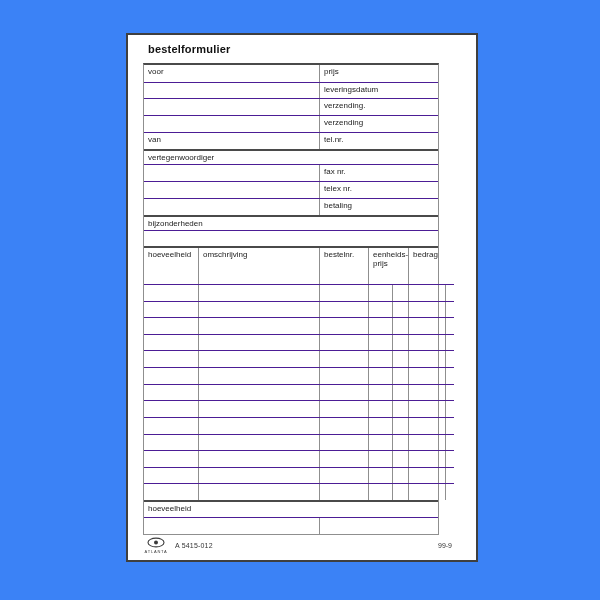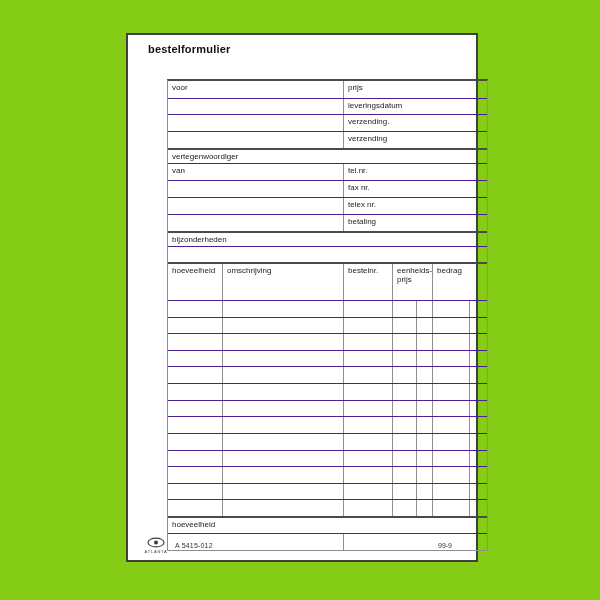--- a/index.html
+++ b/index.html
@@ -3,21 +3,21 @@
 <meta charset="utf-8">
 <title>bestelformulier</title>
 <style>
   * { box-sizing: border-box; margin: 0; padding: 0; }
   html, body { width: 600px; height: 600px; }
   body { font-family: "Liberation Sans", sans-serif; }
 
   .canvas {
     position: relative;
     width: 600px; height: 600px;
-    background: #84cc16;
+    background: #3b82f6;
     overflow: hidden;
   }
 
   .sheet {
     position: absolute;
     left: 126px; top: 33px;
     width: 352px; height: 529px;
     background: #ffffff;
     border: 2px solid #3f3f3f;
   }
@@ -26,27 +26,26 @@
     position: absolute;
     left: 20px; top: 8px;
     font-size: 11px;
     font-weight: bold;
     color: #111111;
     letter-spacing: 0.2px;
   }
 
   .formwrap {
     position: absolute;
-    left: 15px; top: 44px;
-    width: 321px;
+    left: 15px; top: 28px;
+    width: 296px;
     border-left: 1px solid #8f8f8f;
     border-right: 1px solid #8f8f8f;
     border-bottom: 1px solid #8f8f8f;
     border-top: 2px solid #4a4a4a;
-    margin-left: 24px;
   }
 
   .row { display: grid; width: 100%; }
   .grid1 { grid-template-columns: 1fr; }
   .grid2 { grid-template-columns: 175px 1fr; }
   .grid5 { grid-template-columns: 54px 121px 49px 40px 1fr; }
   .grid7 { grid-template-columns: 54px 121px 49px 24px 16px 37px 1fr; }
 
   .h15 { height: 15px; }
   .h16 { height: 16px; }
@@ -105,26 +104,26 @@
       </div>
       <div class="row grid2 h17 thin-top">
         <div class="cell"></div>
         <div class="cell">verzending.</div>
       </div>
       <div class="row grid2 h17 thin-top">
         <div class="cell"></div>
         <div class="cell">verzending</div>
       </div>
 
+      <div class="row grid2 h17 thin-top">
+        <div class="cell">van</div>
+        <div class="cell">tel.nr.</div>
+      </div>
       <div class="row grid1 h15 heavy-top">
         <div class="cell">vertegenwoordiger</div>
-      </div>
-      <div class="row grid2 h17 thin-top">
-        <div class="cell">van</div>
-        <div class="cell">tel.nr.</div>
       </div>
       <div class="row grid2 h17 thin-top">
         <div class="cell"></div>
         <div class="cell">fax nr.</div>
       </div>
       <div class="row grid2 h17 thin-top">
         <div class="cell"></div>
         <div class="cell">telex nr.</div>
       </div>
       <div class="row grid2 h17 thin-top">

